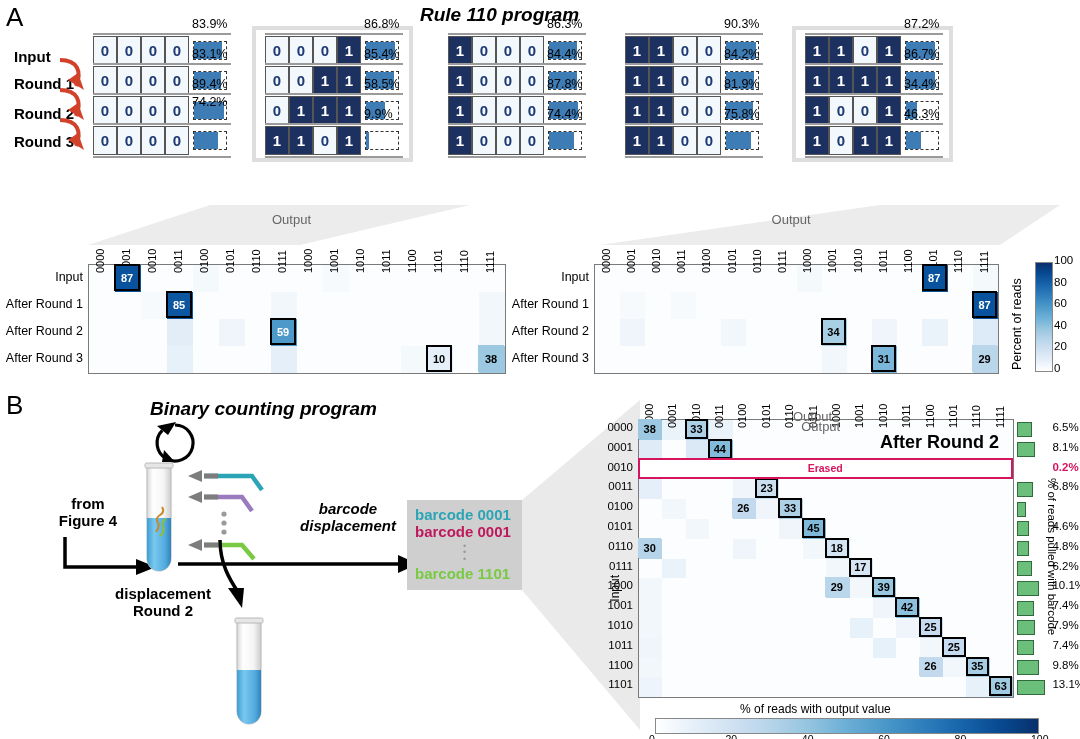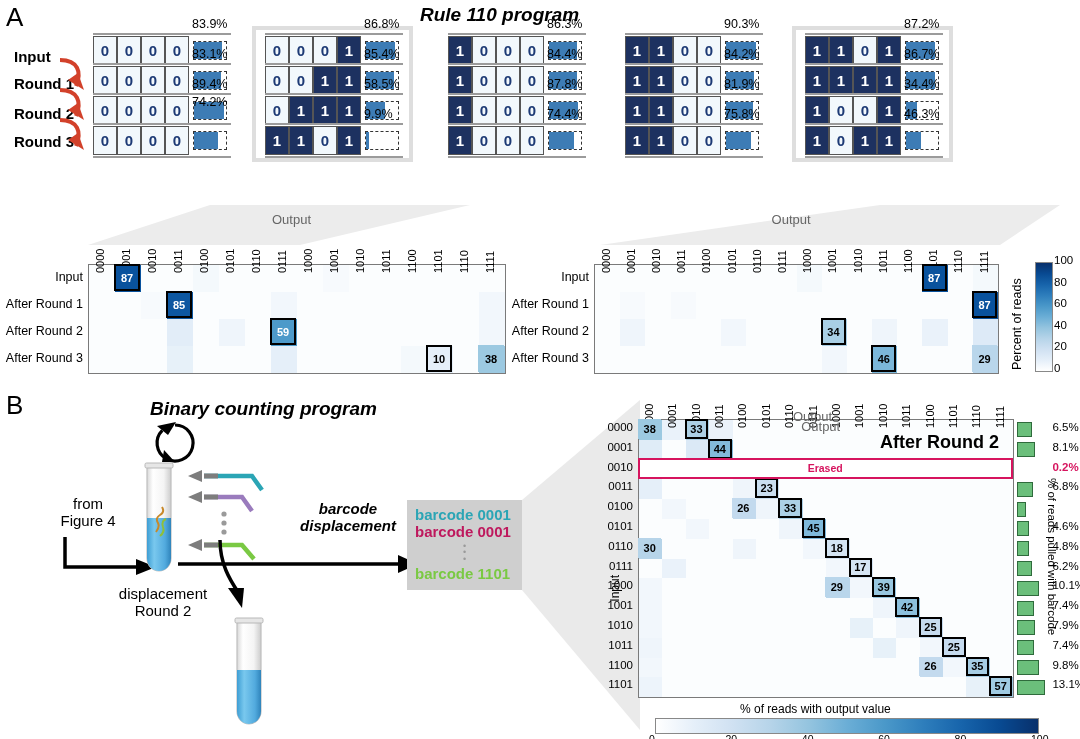--- a/index.html
+++ b/index.html
@@ -26,21 +26,21 @@
           transform:rotate(-90deg);transform-origin:left bottom;white-space:nowrap;}
   .rowlab{position:absolute;font-size:12.5px;text-align:right;white-space:nowrap;}
   .axistitle{position:absolute;font-size:13px;color:#666;}
   .cbar{position:absolute;border:1px solid #888;}
   .cbarlab{position:absolute;font-size:11.5px;white-space:nowrap;}
   .vtitle{position:absolute;font-size:12.5px;white-space:nowrap;}
   .fan{position:absolute;}
   
   .tube{position:absolute;}
   .bctext{font-size:15px;font-weight:bold;font-family:"Liberation Sans",sans-serif;}
-  .blab{position:absolute;font-size:15px;font-weight:normal;text-align:center;line-height:1.15;}
+  .blab{position:absolute;font-size:15px;font-weight:bold;text-align:center;line-height:1.15;}
   .ital-b{position:absolute;font-size:15px;font-weight:bold;font-style:italic;line-height:1.15;}
   .erased-band{position:absolute;border:2.2px solid #d6145e;background:#fff;box-sizing:border-box;
                display:flex;align-items:center;justify-content:center;z-index:5;}
   .erased-band span{font-size:10.5px;font-weight:bold;color:#d6145e;}
   .greenbar{position:absolute;background:#6bbf7b;border:1px solid #2f6b3c;}
   .pulllab{position:absolute;font-size:11.5px;white-space:nowrap;}
   .pulllab.erased{color:#d6145e;font-weight:bold;}
 </style>
 </head>
 <body>
@@ -493,21 +493,21 @@
     <div class="abs" style="left: 921.6px; top: 264px; width: 25.2px; height: 27px; display: flex; align-items: center; justify-content: center; z-index: 4; background: rgb(9, 82, 157); border: 2.6px solid rgb(0, 0, 0); box-sizing: border-box;">
       <span style="font-size: 11px; font-weight: bold; color: rgb(255, 255, 255);">87</span>
     </div>
     <div class="abs" style="left: 972px; top: 291px; width: 25.2px; height: 27px; display: flex; align-items: center; justify-content: center; z-index: 4; background: rgb(9, 82, 157); border: 2.6px solid rgb(0, 0, 0); box-sizing: border-box;">
       <span style="font-size: 11px; font-weight: bold; color: rgb(255, 255, 255);">87</span>
     </div>
     <div class="abs" style="left: 820.8px; top: 318px; width: 25.2px; height: 27px; display: flex; align-items: center; justify-content: center; z-index: 4; background: rgb(169, 207, 229); border: 2.6px solid rgb(0, 0, 0); box-sizing: border-box;">
       <span style="font-size: 11px; font-weight: bold; color: rgb(0, 0, 0);">34</span>
     </div>
     <div class="abs" style="left: 871.2px; top: 345px; width: 25.2px; height: 27px; display: flex; align-items: center; justify-content: center; z-index: 4; background: rgb(123, 183, 218); border: 2.6px solid rgb(0, 0, 0); box-sizing: border-box;">
-      <span style="font-size: 11px; font-weight: bold; color: rgb(0, 0, 0);">46</span>
+      <span style="font-size: 11px; font-weight: bold; color: rgb(0, 0, 0);">31</span>
     </div>
     <div class="abs" style="left: 972px; top: 345px; width: 25.2px; height: 27px; display: flex; align-items: center; justify-content: center; z-index: 4; background: rgb(185, 214, 235);">
       <span style="font-size: 11px; font-weight: bold; color: rgb(0, 0, 0);">29</span>
     </div>
     <div class="collab" style="left: 611.6px; top: 261px;">0000</div>
     <div class="collab" style="left: 636.8px; top: 261px;">0001</div>
     <div class="collab" style="left: 662px; top: 261px;">0010</div>
     <div class="collab" style="left: 687.2px; top: 261px;">0011</div>
     <div class="collab" style="left: 712.4px; top: 261px;">0100</div>
     <div class="collab" style="left: 737.6px; top: 261px;">0101</div>
@@ -934,21 +934,21 @@
     <div class="abs" style="left: 942.2px; top: 636.8px; width: 23.4px; height: 19.8px; display: flex; align-items: center; justify-content: center; z-index: 4; background: rgb(198, 219, 239); border: 2.6px solid rgb(0, 0, 0); box-sizing: border-box;">
       <span style="font-size: 11px; font-weight: bold; color: rgb(0, 0, 0);">25</span>
     </div>
     <div class="abs" style="left: 918.8px; top: 656.6px; width: 23.4px; height: 19.8px; display: flex; align-items: center; justify-content: center; z-index: 4; background: rgb(195, 218, 238);">
       <span style="font-size: 11px; font-weight: bold; color: rgb(0, 0, 0);">26</span>
     </div>
     <div class="abs" style="left: 965.6px; top: 656.6px; width: 23.4px; height: 19.8px; display: flex; align-items: center; justify-content: center; z-index: 4; background: rgb(166, 205, 228); border: 2.6px solid rgb(0, 0, 0); box-sizing: border-box;">
       <span style="font-size: 11px; font-weight: bold; color: rgb(0, 0, 0);">35</span>
     </div>
     <div class="abs" style="left: 989px; top: 676.4px; width: 23.4px; height: 19.8px; display: flex; align-items: center; justify-content: center; z-index: 4; background: rgb(160, 203, 226); border: 2.6px solid rgb(0, 0, 0); box-sizing: border-box;">
-      <span style="font-size: 11px; font-weight: bold; color: rgb(0, 0, 0);">57</span>
+      <span style="font-size: 11px; font-weight: bold; color: rgb(0, 0, 0);">63</span>
     </div>
     <div class="collab" style="left: 654.7px; top: 416px;">0000</div>
     <div class="collab" style="left: 678.1px; top: 416px;">0001</div>
     <div class="collab" style="left: 701.5px; top: 416px;">0010</div>
     <div class="collab" style="left: 724.9px; top: 416px;">0011</div>
     <div class="collab" style="left: 748.3px; top: 416px;">0100</div>
     <div class="collab" style="left: 771.7px; top: 416px;">0101</div>
     <div class="collab" style="left: 795.1px; top: 416px;">0110</div>
     <div class="collab" style="left: 818.5px; top: 416px;">0111</div>
     <div class="collab" style="left: 841.9px; top: 416px;">1000</div>

